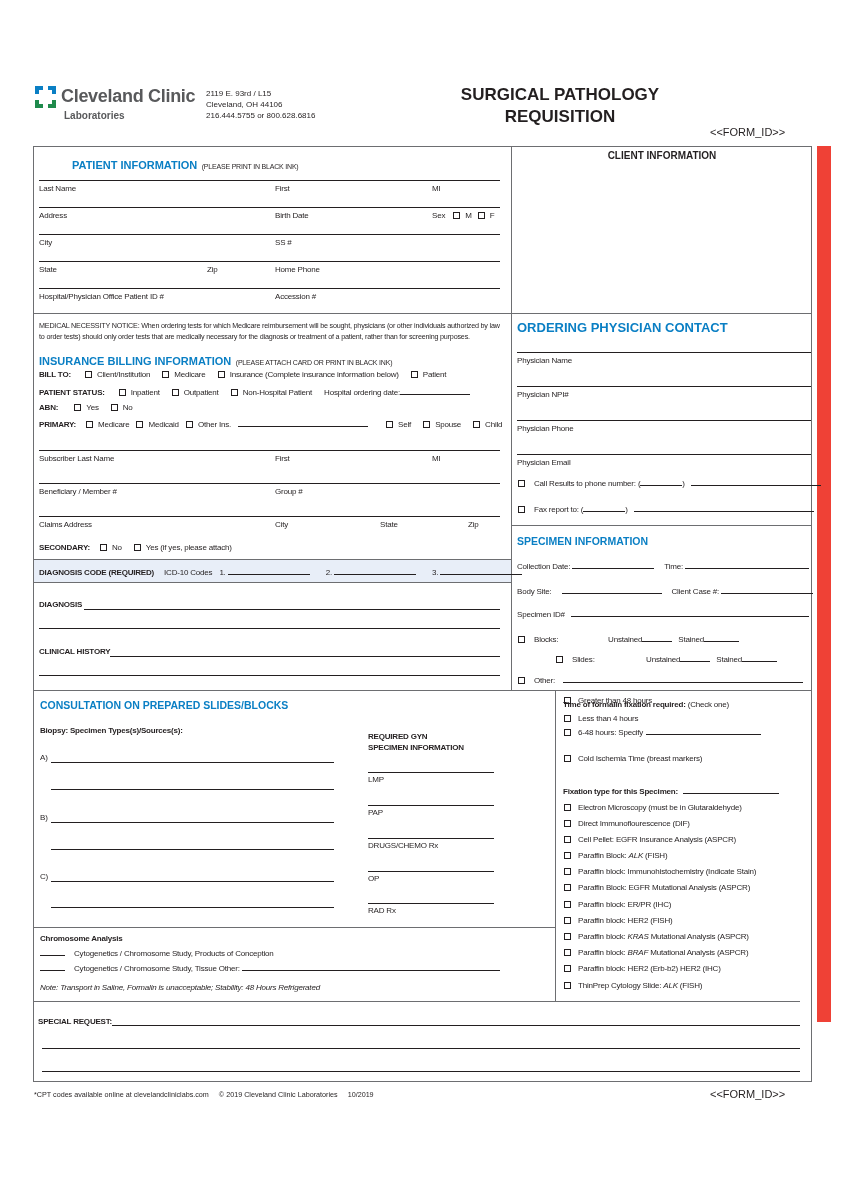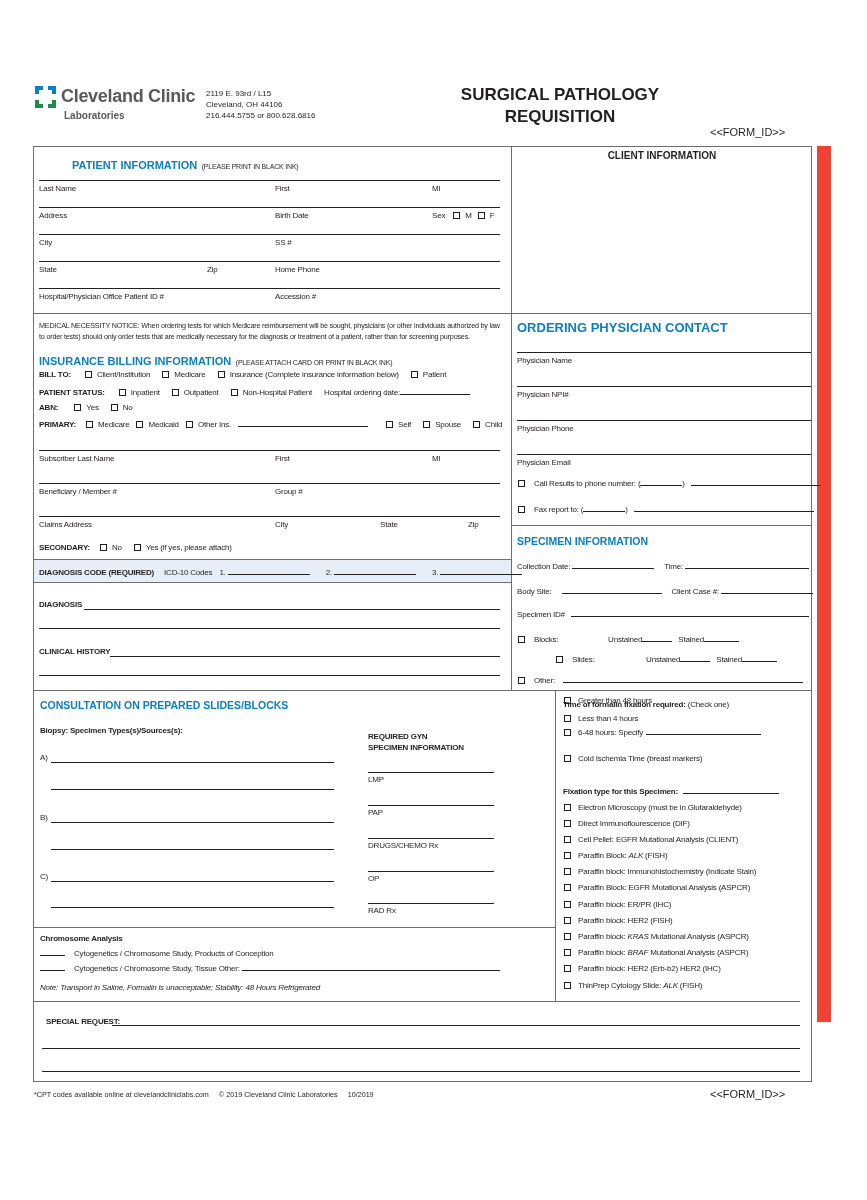--- a/index.html
+++ b/index.html
@@ -247,33 +247,33 @@
 <div class="row t8" style="left:564px;top:696px;"><span class="cb"></span>&nbsp;<span>Greater than 48 hours</span></div>
 <div class="row t8" style="left:564px;top:754px;"><span class="cb"></span>&nbsp;<span>Cold Ischemia Time (breast markers)</span></div>
 
 <div class="row t8" style="left:563px;top:786px;">
   <span class="bold">Fixation type for this Specimen:</span>
   <span class="ul" style="width:96px;margin-left:3px;"></span>
 </div>
 <div id="fixation-list" class="abs" style="left:564px;top:803px;">
   <div class="row t8" style="left:0;top:0px;"><span class="cb"></span>&nbsp;<span>Electron Microscopy (must be in Glutaraldehyde)</span><i></i><span></span></div>
   <div class="row t8" style="left:0;top:16px;"><span class="cb"></span>&nbsp;<span>Direct Immunoflourescence (DIF)</span><i></i><span></span></div>
-  <div class="row t8" style="left:0;top:32px;"><span class="cb"></span>&nbsp;<span>Cell Pellet: EGFR Mutational Analysis (CLIENT)</span><i></i><span></span></div>
+  <div class="row t8" style="left:0;top:32px;"><span class="cb"></span>&nbsp;<span>Cell Pellet: EGFR Insurance Analysis (ASPCR)</span><i></i><span></span></div>
   <div class="row t8" style="left:0;top:48px;"><span class="cb"></span>&nbsp;<span>Paraffin Block: </span><i>ALK</i><span> (FISH)</span></div>
   <div class="row t8" style="left:0;top:64px;"><span class="cb"></span>&nbsp;<span>Paraffin block: Immunohistochemistry (Indicate Stain)</span><i></i><span></span></div>
   <div class="row t8" style="left:0;top:80px;"><span class="cb"></span>&nbsp;<span>Paraffin Block: EGFR Mutational Analysis (ASPCR)</span><i></i><span></span></div>
   <div class="row t8" style="left:0;top:97px;"><span class="cb"></span>&nbsp;<span>Paraffin block: ER/PR (IHC)</span><i></i><span></span></div>
   <div class="row t8" style="left:0;top:113px;"><span class="cb"></span>&nbsp;<span>Paraffin block: HER2 (FISH)</span><i></i><span></span></div>
   <div class="row t8" style="left:0;top:129px;"><span class="cb"></span>&nbsp;<span>Paraffin block: </span><i>KRAS</i><span> Mutational Analysis (ASPCR)</span></div>
   <div class="row t8" style="left:0;top:145px;"><span class="cb"></span>&nbsp;<span>Paraffin block: </span><i>BRAF</i><span> Mutational Analysis (ASPCR)</span></div>
   <div class="row t8" style="left:0;top:161px;"><span class="cb"></span>&nbsp;<span>Paraffin block: HER2 (Erb-b2) HER2 (IHC)</span><i></i><span></span></div>
   <div class="row t8" style="left:0;top:178px;"><span class="cb"></span>&nbsp;<span>ThinPrep Cytology Slide: </span><i>ALK</i><span> (FISH)</span></div>
 </div>
 
-<div class="row t8 bold" style="left:46px;top:1017px;">SPECIAL REQUEST:</div>
+<div class="row t8 bold" style="left:38px;top:1017px;">SPECIAL REQUEST:</div>
 <div class="hline" style="left:112px;top:1025px;width:688px;"></div>
 <div class="hline" style="left:42px;top:1048px;width:758px;"></div>
 <div class="hline" style="left:42px;top:1071px;width:758px;"></div>
 
 <div class="row" style="left:34px;top:1090px;font-size:7.2px;">
   <span>*CPT codes available online at clevelandcliniclabs.com</span>&nbsp;&nbsp;&nbsp;&nbsp;
   <span>© 2019 Cleveland Clinic Laboratories</span>&nbsp;&nbsp;&nbsp;&nbsp;
   <span>10/2019</span>
 </div>
 <div class="abs" style="left:710px;top:1088px;font-size:11px;">&lt;&lt;FORM_ID&gt;&gt;</div>

